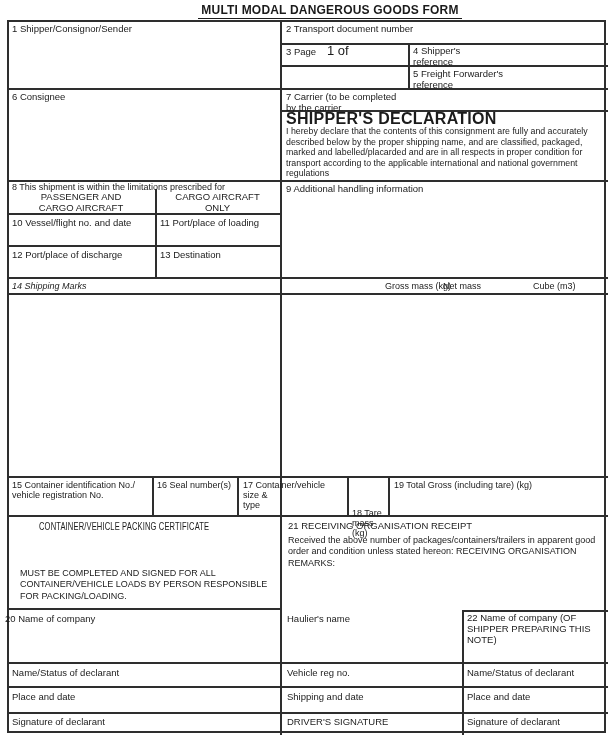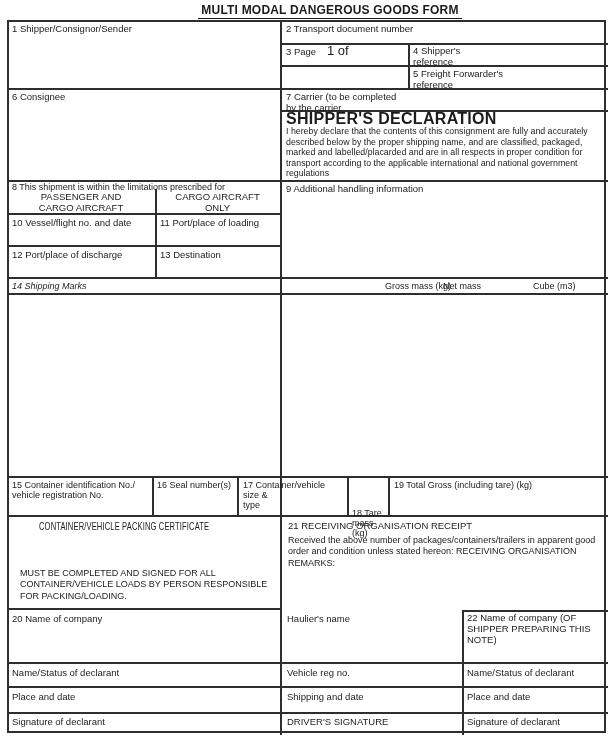--- a/index.html
+++ b/index.html
@@ -111,21 +111,21 @@
   <div class="lbl f9" style="left:352px;top:508px;width:34px;">18 Tare
 mass (kg)</div>
   <div class="lbl f9" style="left:394px;top:480px;width:210px;">19 Total Gross (including tare) (kg)</div>
 
   <div class="lbl cert-head" style="left:39px;top:521px;">CONTAINER/VEHICLE PACKING CERTIFICATE</div>
   <div class="lbl body9" style="left:20px;top:568px;width:256px;">MUST BE COMPLETED AND SIGNED FOR ALL CONTAINER/VEHICLE LOADS BY PERSON RESPONSIBLE FOR PACKING/LOADING.</div>
 
   <div class="lbl" style="left:288px;top:520px;">21  RECEIVING ORGANISATION RECEIPT</div>
   <div class="lbl body9" style="left:288px;top:535px;width:318px;">Received the above number of packages/containers/trailers in apparent good order and condition unless stated hereon:  RECEIVING ORGANISATION REMARKS:</div>
 
-  <div class="lbl" style="left:12px;top:613px;">20 Name of company</div>
+  <div class="lbl" style="left:5px;top:613px;">20 Name of company</div>
   <div class="lbl" style="left:287px;top:613px;">Haulier's name</div>
   <div class="lbl" style="left:467px;top:612px;width:133px;">22 Name of company (OF SHIPPER PREPARING THIS NOTE)</div>
 
   <div class="lbl" style="left:12px;top:667px;">Name/Status of declarant</div>
   <div class="lbl" style="left:287px;top:667px;">Vehicle reg no.</div>
   <div class="lbl" style="left:467px;top:667px;">Name/Status of declarant</div>
 
   <div class="lbl" style="left:12px;top:691px;">Place and date</div>
   <div class="lbl" style="left:287px;top:691px;">Shipping and date</div>
   <div class="lbl" style="left:467px;top:691px;">Place and date</div>

